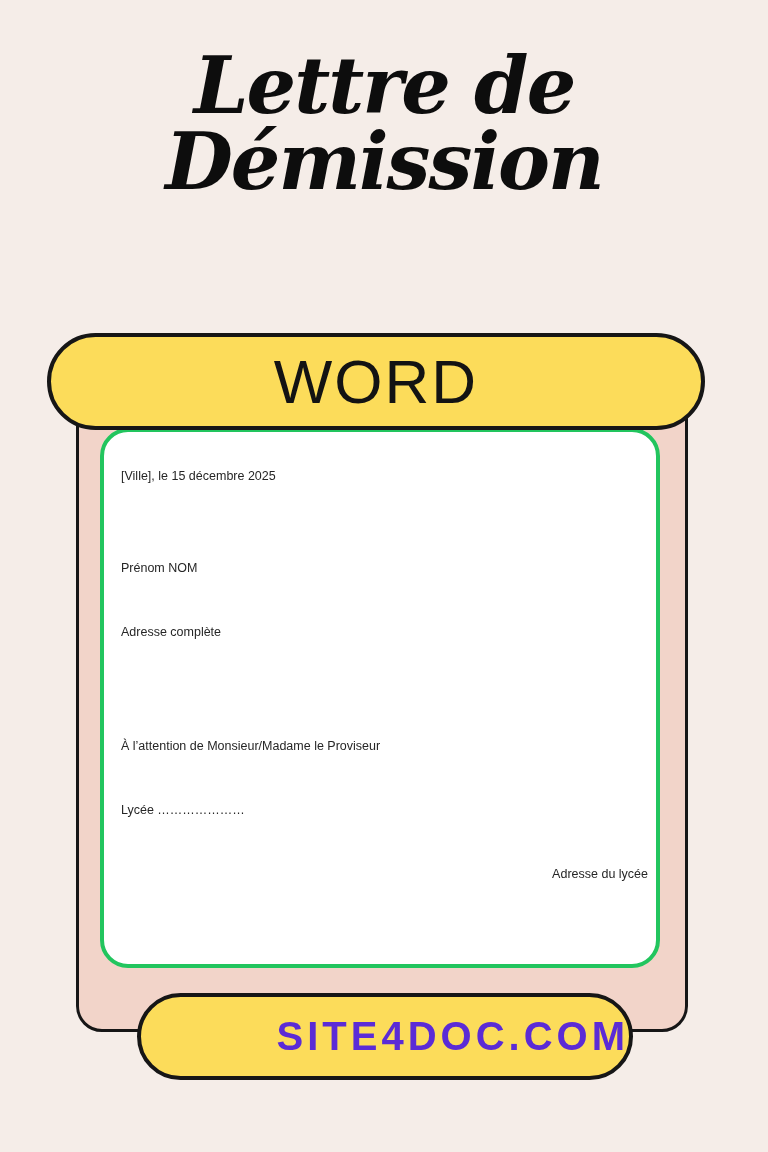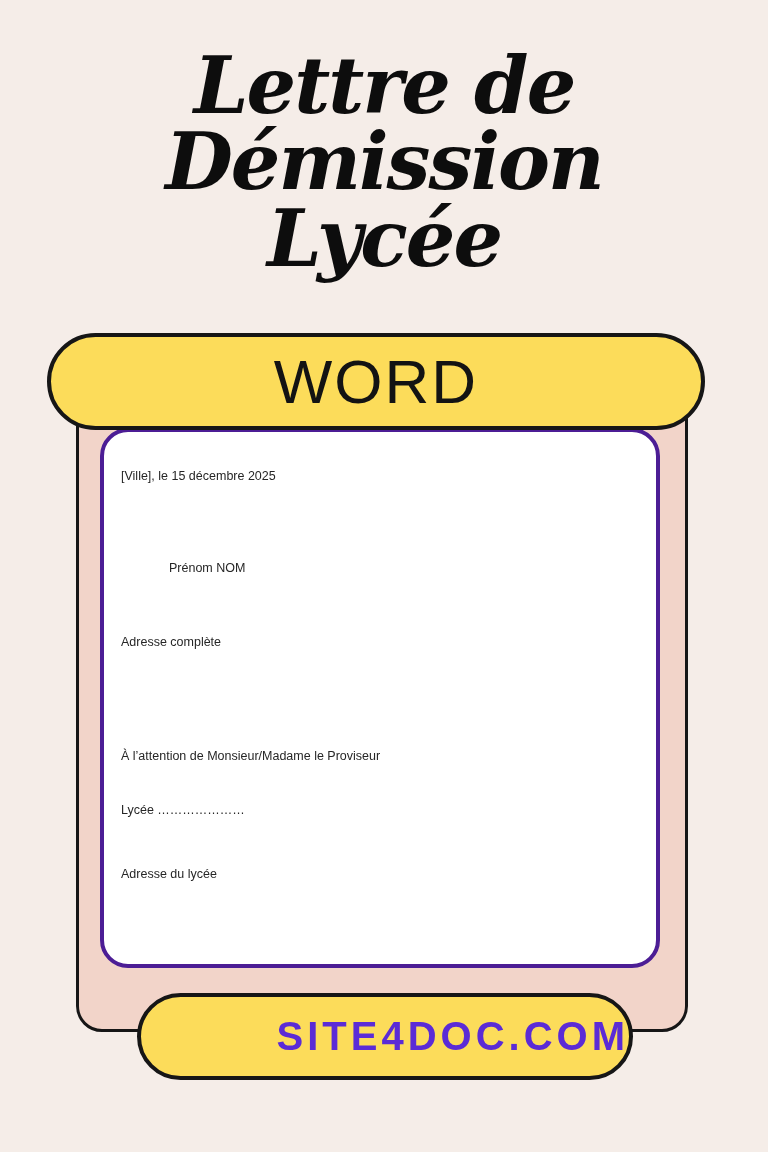--- a/index.html
+++ b/index.html
@@ -73,51 +73,50 @@
     color: #5b2bd6;
     justify-content: flex-end;
   }
 
   
   .doc {
     position: absolute;
     left: 100px; top: 428px;
     width: 560px; height: 540px;
     background: #ffffff;
-    border: 4px solid #4c1d95;
+    border: 4px solid #22c55e;
     border-radius: 28px;
     z-index: 2;
     overflow: hidden;
     padding: 1px 8px 0 17px;
     font-size: 12.5px;
     line-height: 18px;
     color: #262626;
     white-space: pre;
   }
   .doc p { white-space: pre; }
   .doc .date-line   { margin-top: -2px; }
-  .doc .name-line   { margin-top: 38px; margin-left: 48px; }
-  .doc .addr-line   { margin-top: 20px; }
+  .doc .name-line   { margin-top: 38px; }
+  .doc .addr-line   { margin-top: 10px; }
   .doc .birth-line  { margin-top: 10px; }
   .doc .attn-line   { margin-top: 60px; }
-  .doc .school-line { }
-  .doc .schooladdr-line { margin-top: 10px; }
+  .doc .school-line { margin-top: 10px; }
+  .doc .schooladdr-line { margin-top: 10px; text-align: right; }
   .blue-field {
     border-bottom: 2px solid #7ba3d6;
     padding-bottom: 1px;
   }
 </style>
 </head>
 <body>
 
 <div class="stage">
 
   <h1 class="title">
     <span class="line">Lettre de Démission</span>
-    <span class="line">Lycée</span>
   </h1>
 
   <div class="pink-card"></div>
 
   <div class="badge badge-word">
     <span>WORD</span>
   </div>
 
   <div class="doc">
     <p class="date-line">[Ville], le 15 décembre 2025</p>

